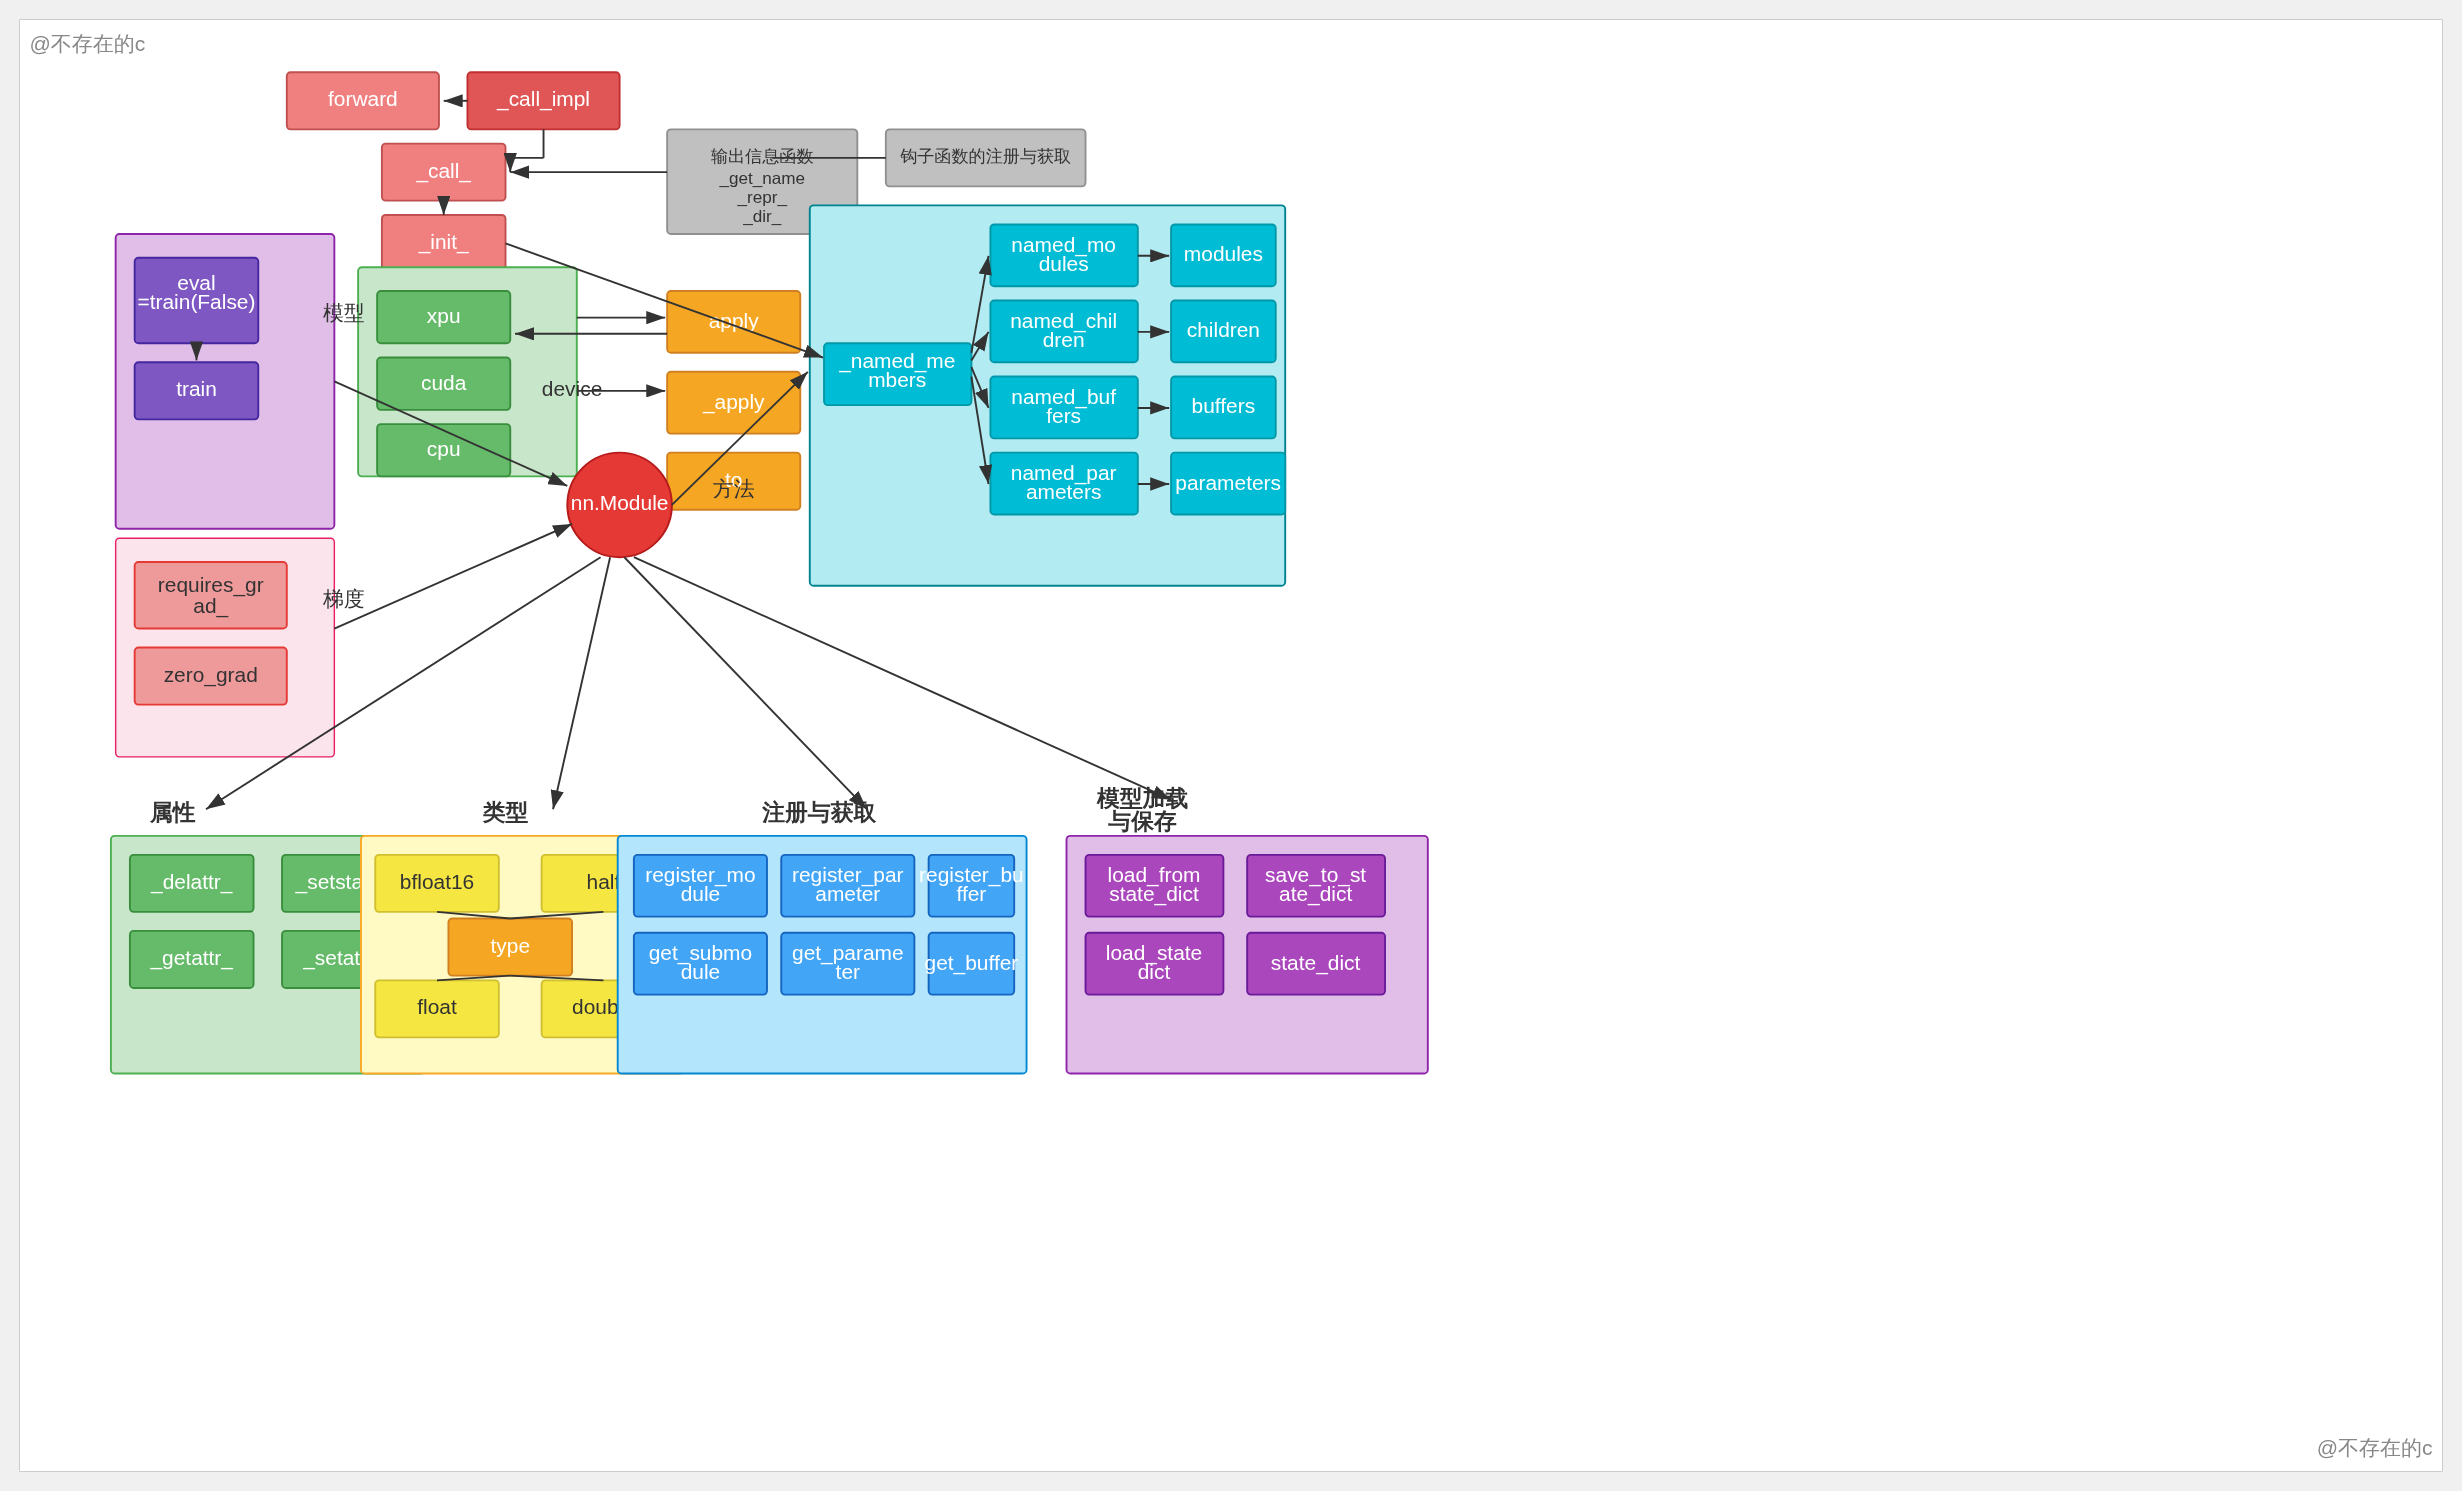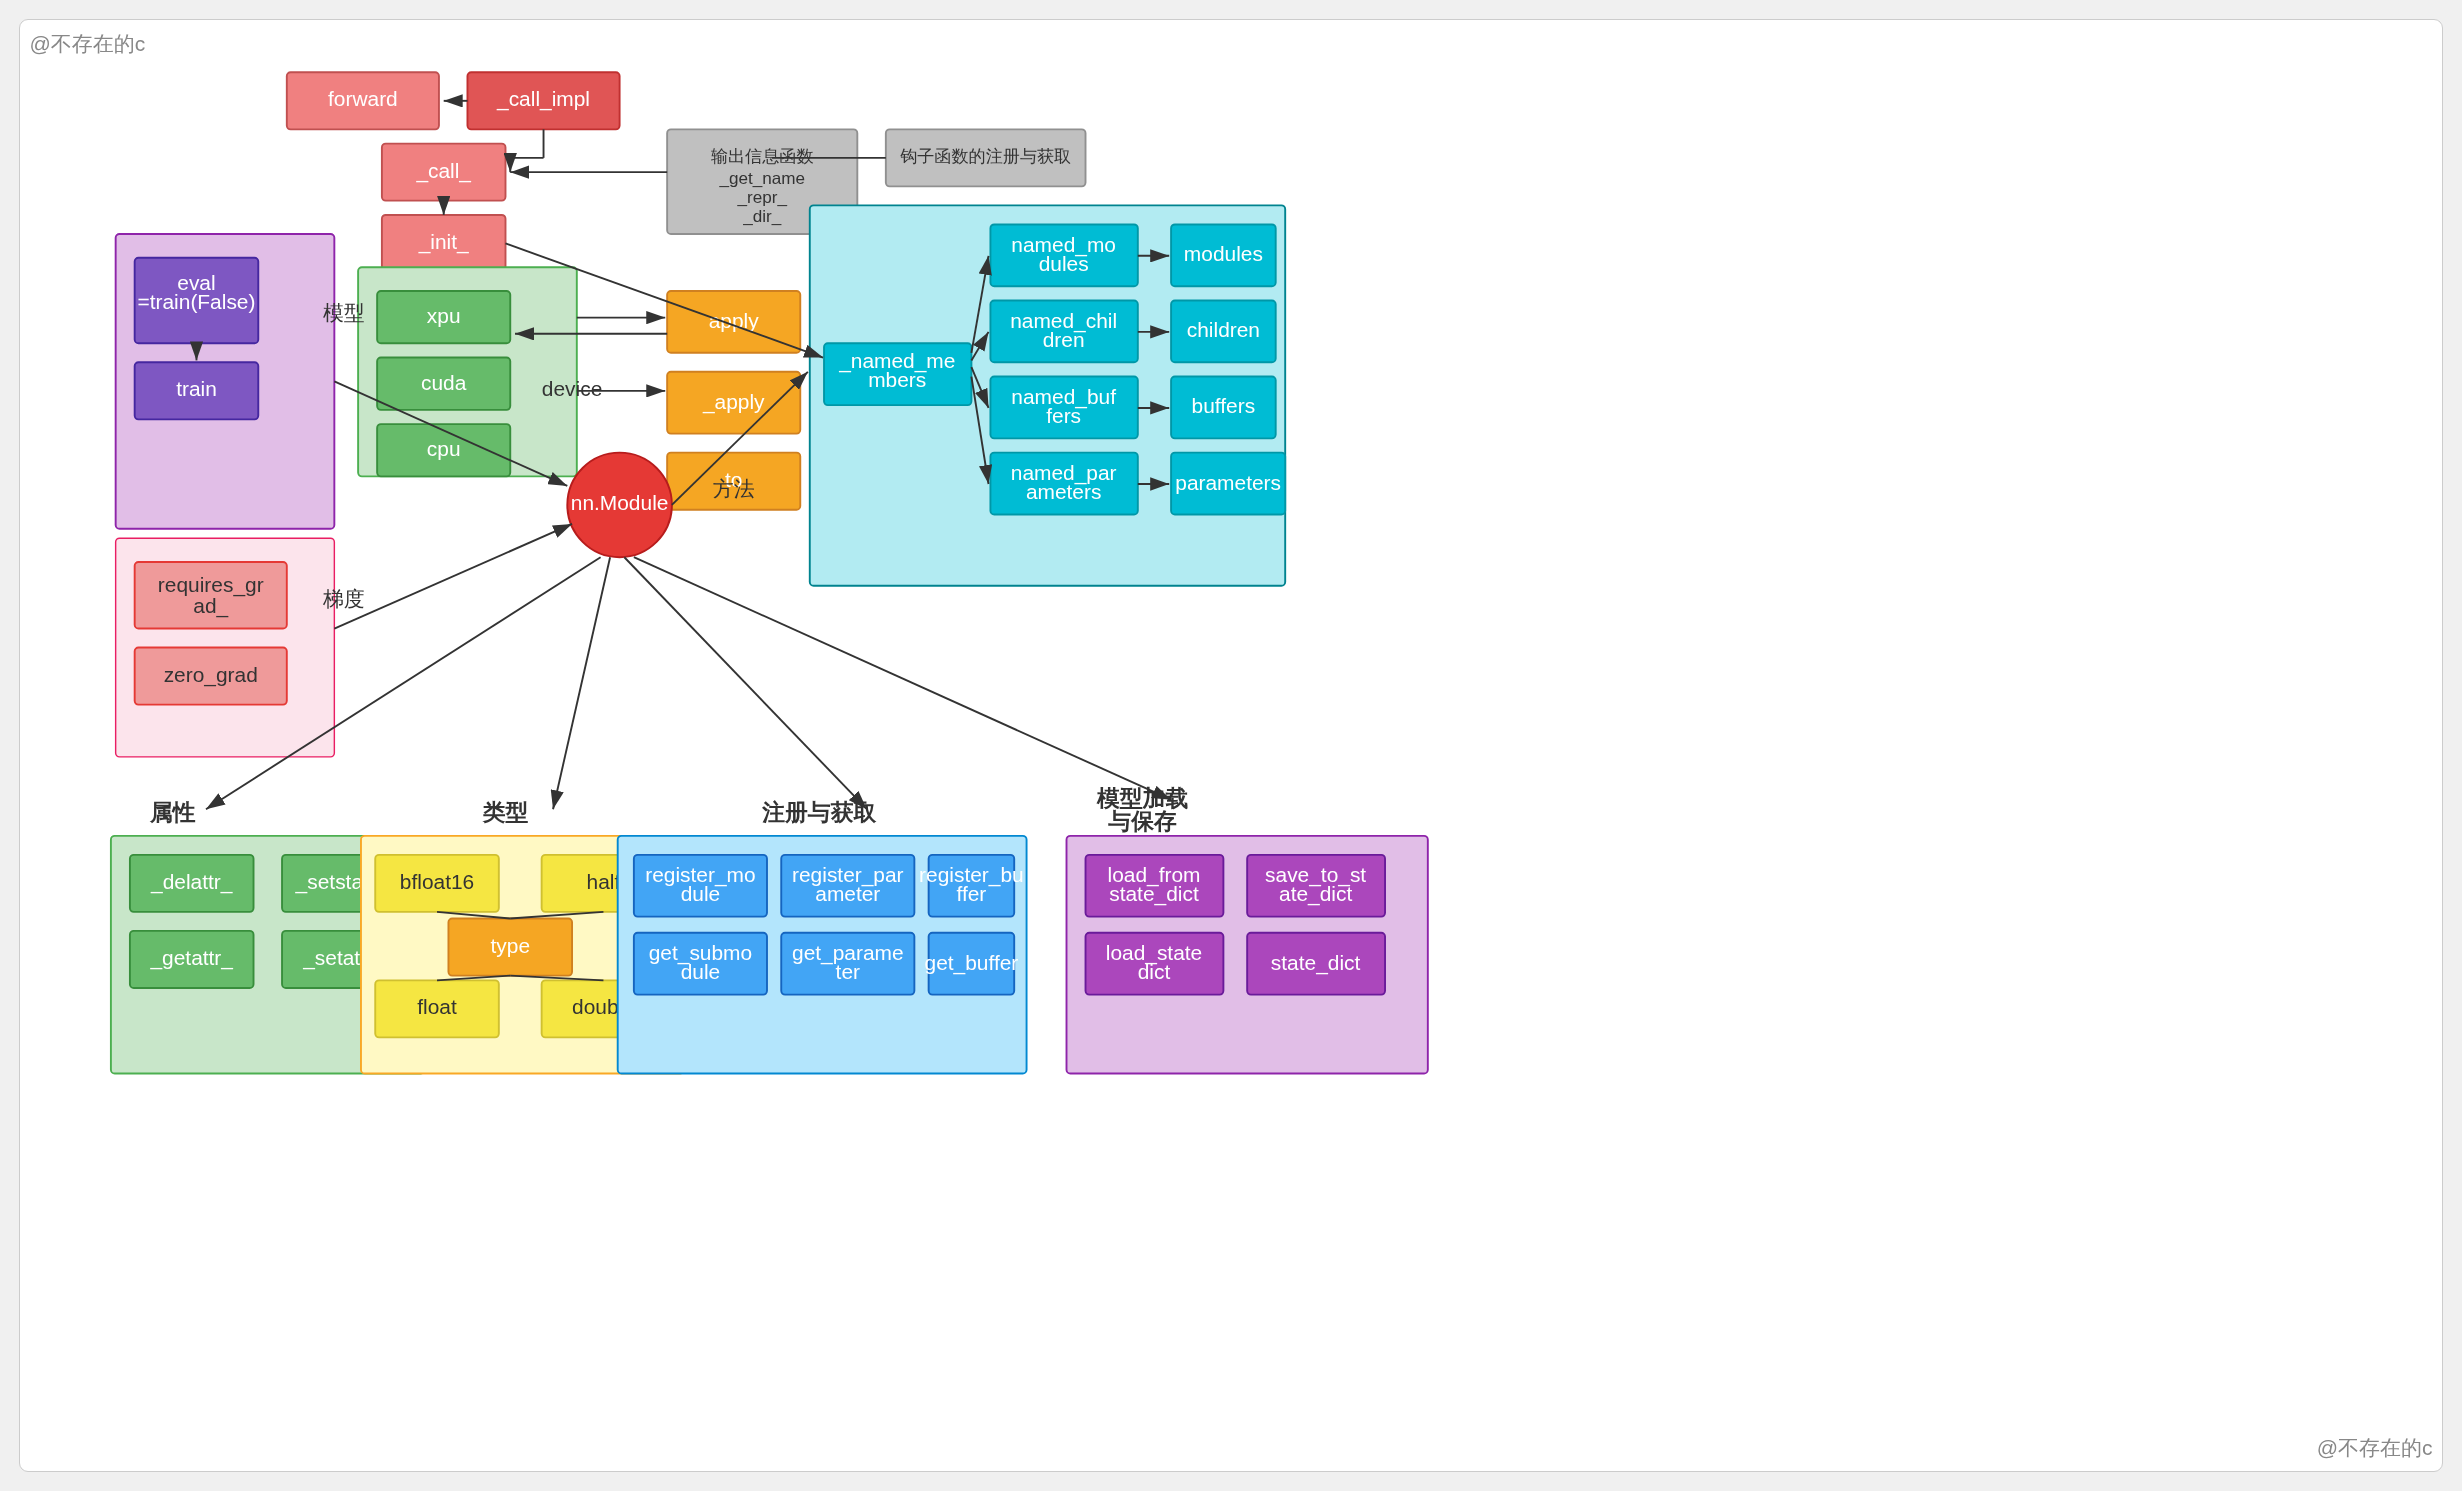--- a/index.html
+++ b/index.html
@@ -12,21 +12,21 @@
       position: relative;
     }
     .main-container {
       position: absolute;
       top: 19px;
       left: 19px;
       right: 19px;
       bottom: 19px;
       background: white;
       border: 1.9px solid #ccc;
-      border-radius: 9px;
+      border-radius: 1px;
     }
     .watermark-tl {
       position: absolute;
       top: 9.5px;
       left: 9.5px;
       font-size: 21px;
       color: #888;
     }
     .watermark-br {
       position: absolute;

